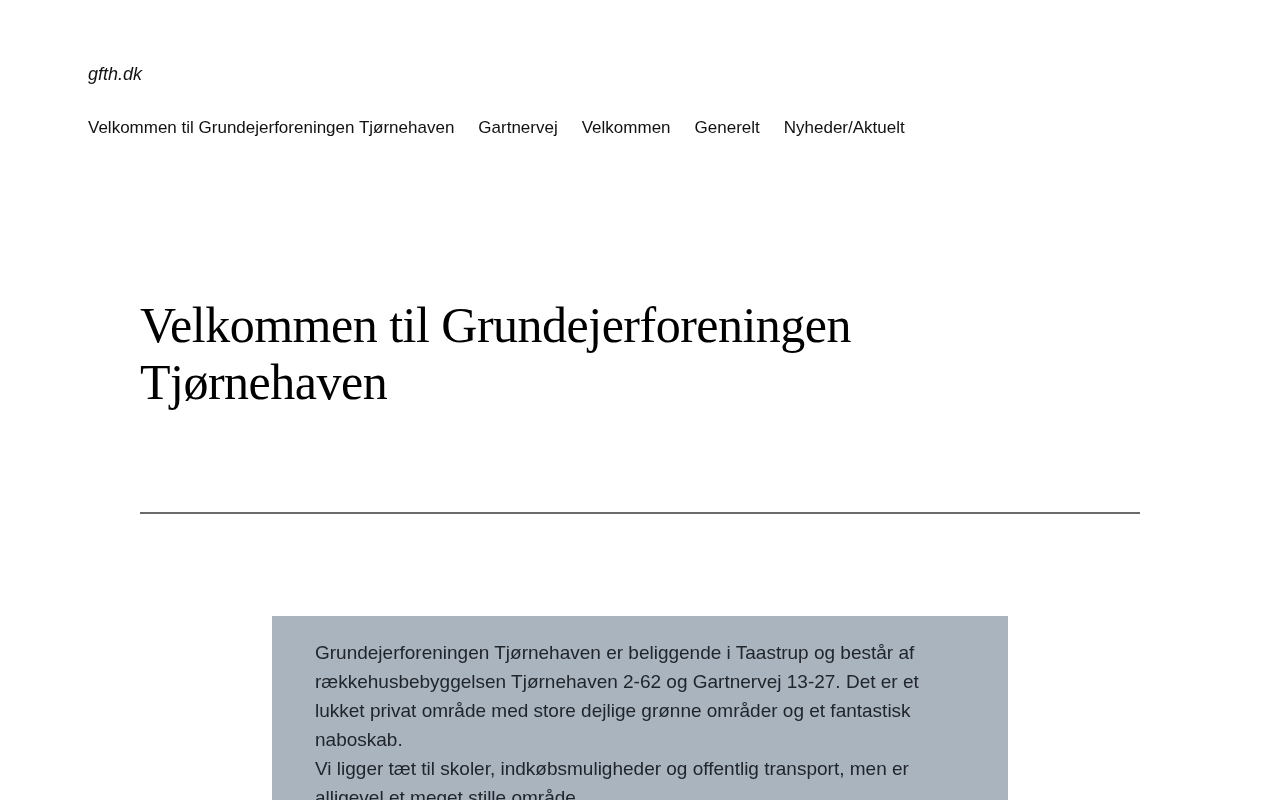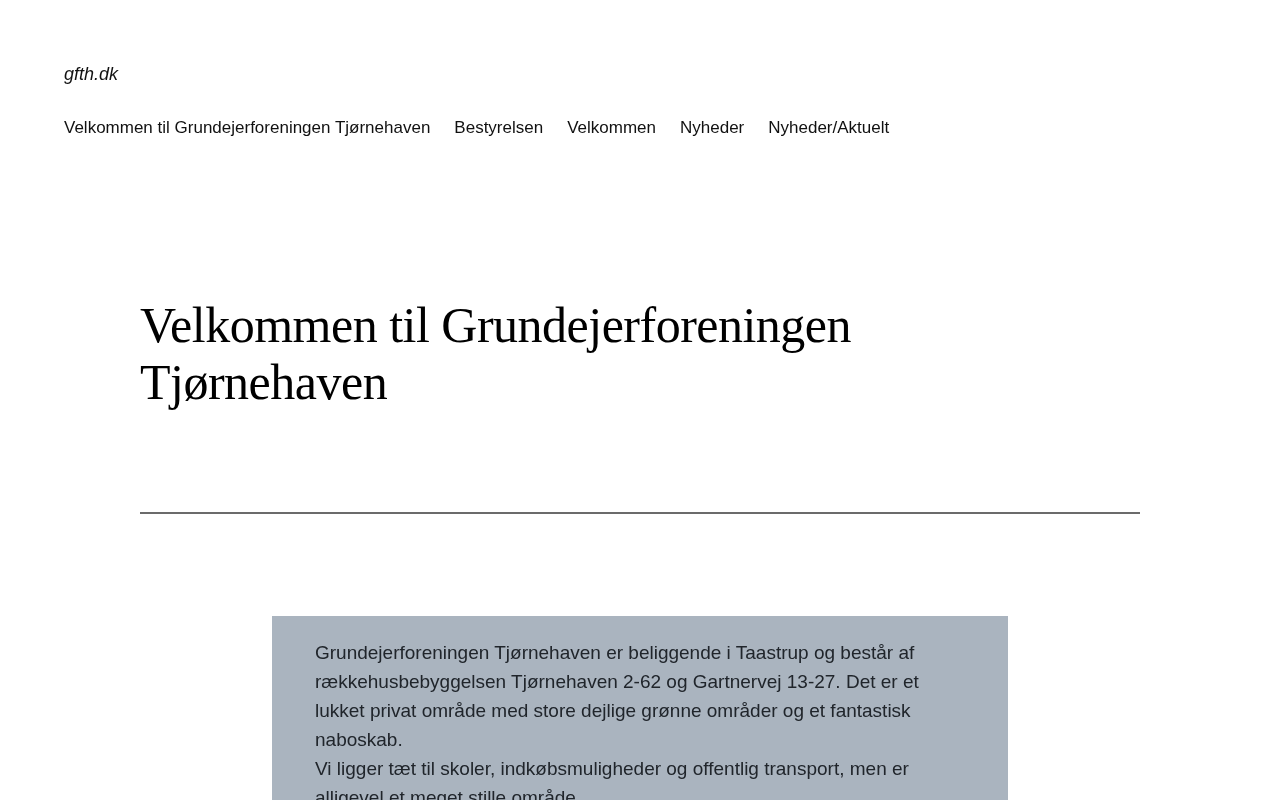--- a/index.html
+++ b/index.html
@@ -7,21 +7,21 @@
     --divider:#6b6b6b;
     --text:#1c1c1c;
   }
   *{margin:0;padding:0;box-sizing:border-box;}
   html,body{background:#ffffff;}
   body{
     width:1280px;height:800px;overflow:hidden;position:relative;
     font-family:"Liberation Sans","DejaVu Sans",sans-serif;
     color:var(--text,#1c1c1c);
   }
-  .site-header{padding:62px 64px 0;}
+  .site-header{padding:62px 88px 0;}
   .site-title{
     font-size:18px;font-style:italic;font-weight:400;
     line-height:1.4;color:#111;display:inline-block;text-decoration:none;
   }
   .site-nav{margin-top:28px;}
   .site-nav ul{
     list-style:none;display:flex;flex-wrap:wrap;
     column-gap:24px;row-gap:8px;align-items:center;
   }
   .site-nav a{
@@ -55,27 +55,27 @@
 
 <header class="site-header">
   <a href="#" class="site-title">gfth.dk</a>
 
   <nav class="site-nav">
     <ul>
       <li>
         <a href="#">Velkommen til Grundejerforeningen Tjørnehaven</a>
       </li>
       <li>
-        <a href="#">Bestyrelsen</a>
+        <a href="#">Gartnervej</a>
       </li>
       <li>
         <a href="#">Velkommen</a>
       </li>
       <li>
-        <a href="#">Nyheder</a>
+        <a href="#">Generelt</a>
       </li>
       <li>
         <a href="#">Nyheder/Aktuelt</a>
       </li>
     </ul>
   </nav>
 </header>
 
 <main class="content">
   <h1 class="page-title">Velkommen til Grundejerforeningen Tjørnehaven</h1>

